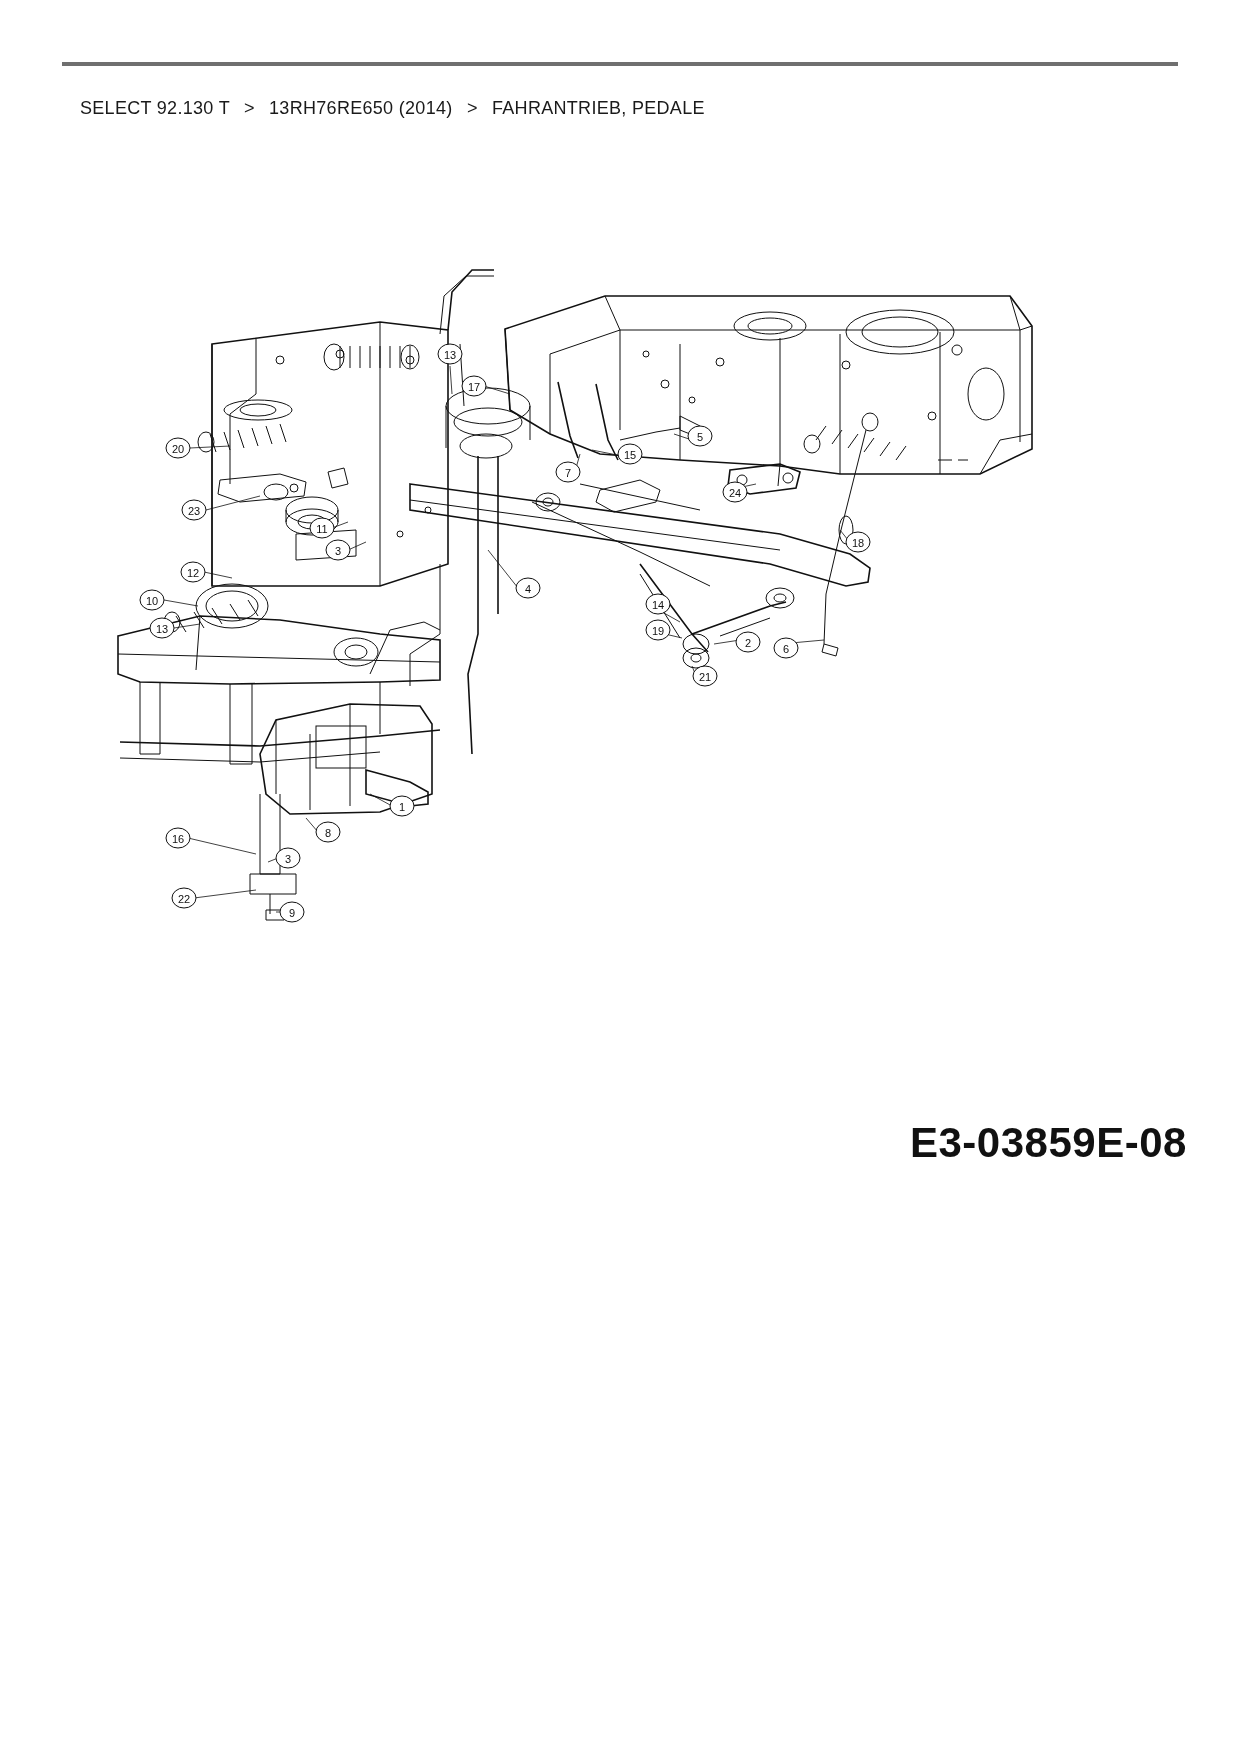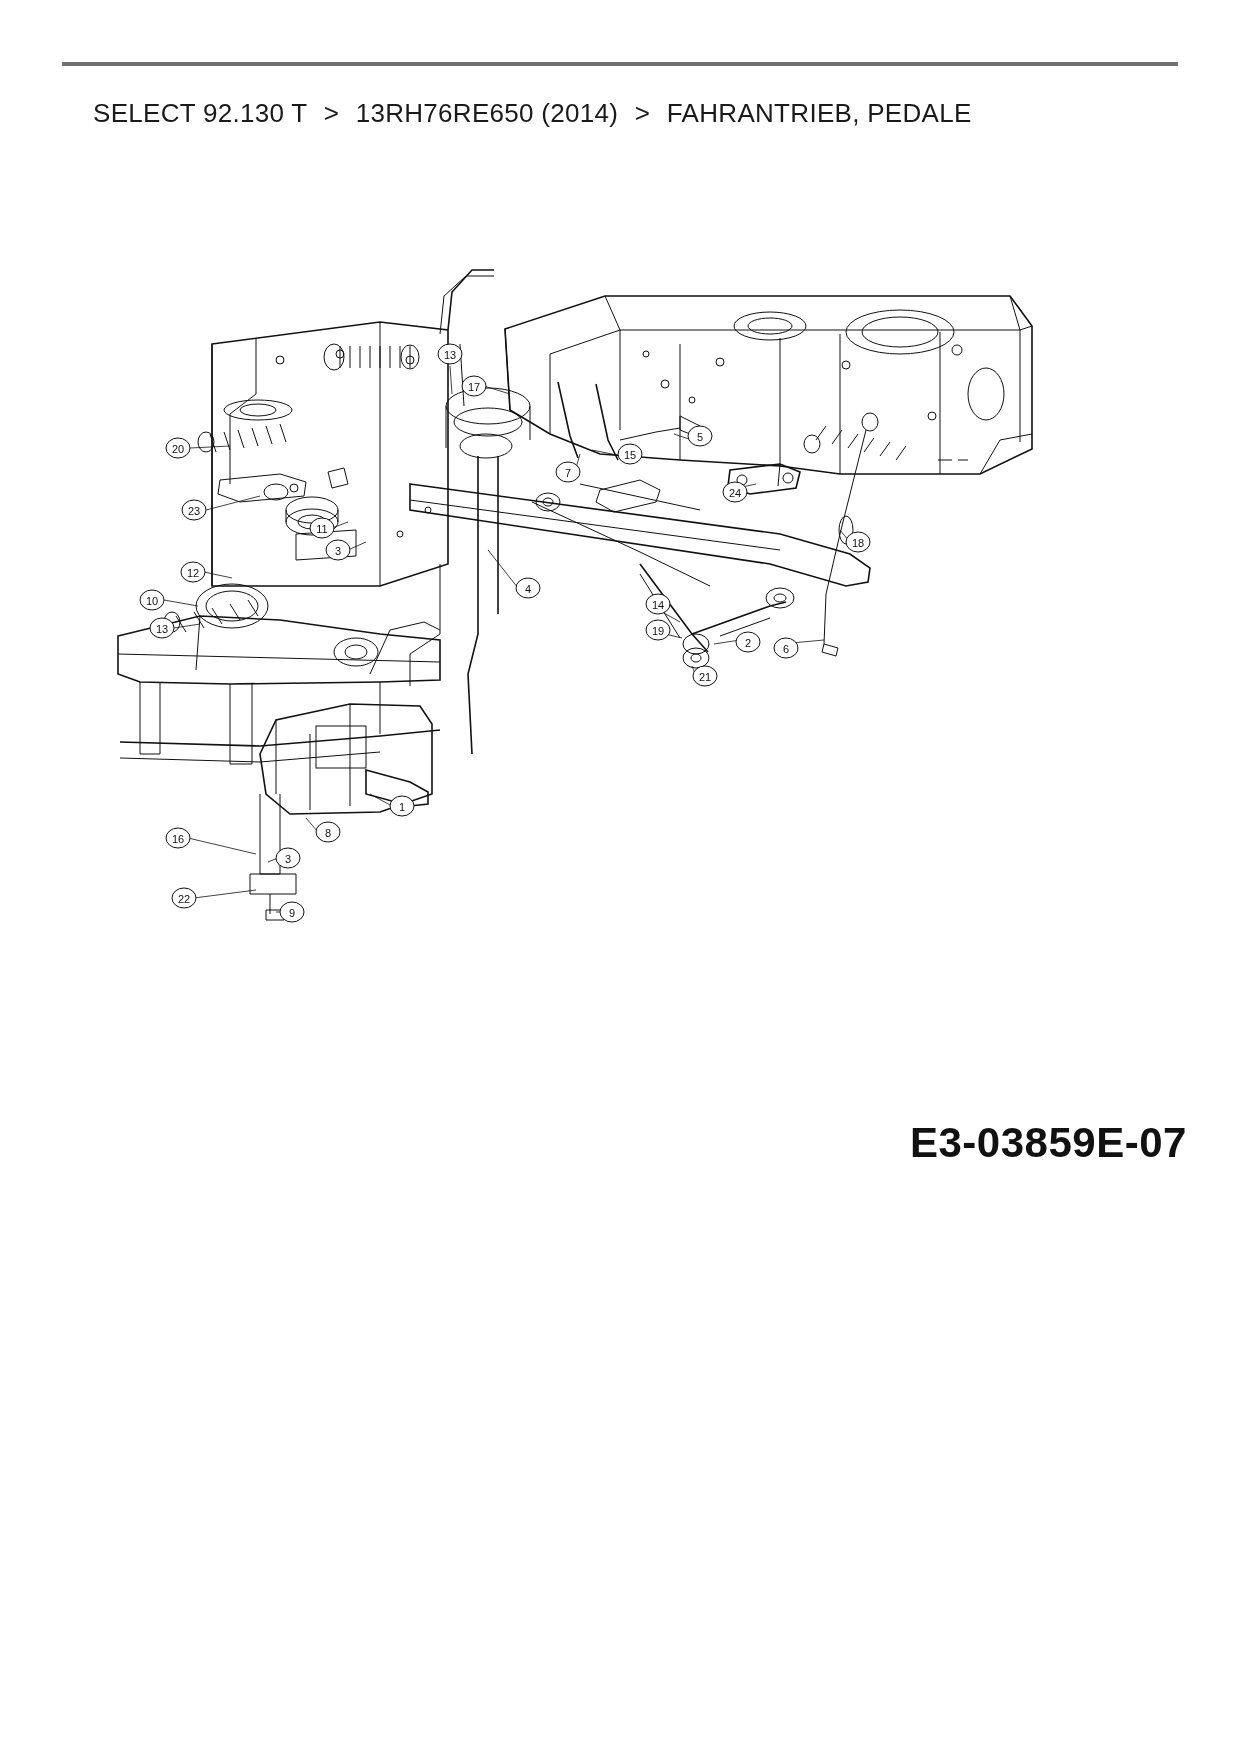--- a/index.html
+++ b/index.html
@@ -22,23 +22,23 @@
   .top-rule {
     position: absolute;
     left: 62px;
     top: 62px;
     width: 1116px;
     height: 4px;
     background: #6f6f6f;
   }
   .breadcrumb {
     position: absolute;
-    left: 93px;
+    left: 80px;
     top: 98px;
-    font-size: 26px;
+    font-size: 18px;
     letter-spacing: 0.3px;
     white-space: nowrap;
     color: #1a1a1a;
     text-align: center;
   }
   .breadcrumb .sep {
     padding: 0 9px;
     color: #1a1a1a;
   }
   .diagram-area {
@@ -390,16 +390,16 @@
             <ellipse cx="104" cy="664" rx="12" ry="10" class="fill-white"></ellipse>
             <text x="104" y="664.5" class="callout-text">22</text>
           </g>
           <g>
             <ellipse cx="212" cy="678" rx="12" ry="10" class="fill-white"></ellipse>
             <text x="212" y="678.5" class="callout-text">9</text>
           </g>
         </g>
     </svg>
 
-    <div class="diagram-code">E3-03859E-07</div>
+    <div class="diagram-code">E3-03859E-08</div>
   </div>
 
 </div>
 
 </body></html>

